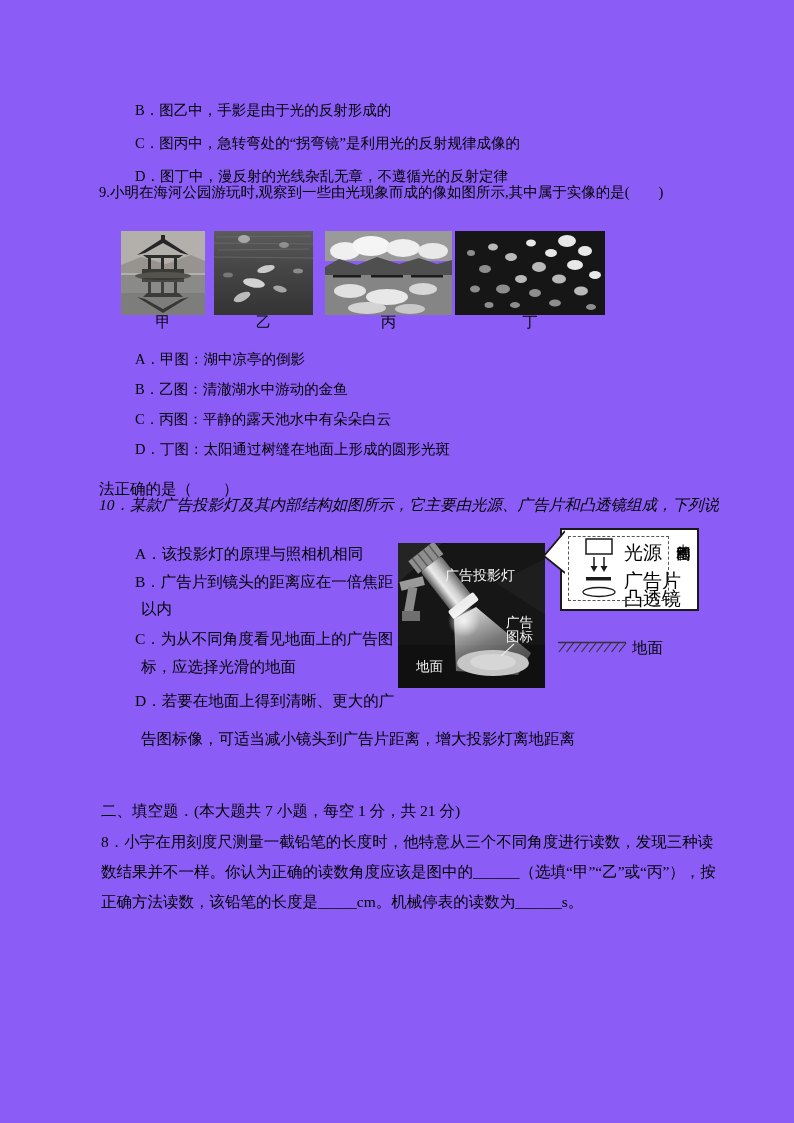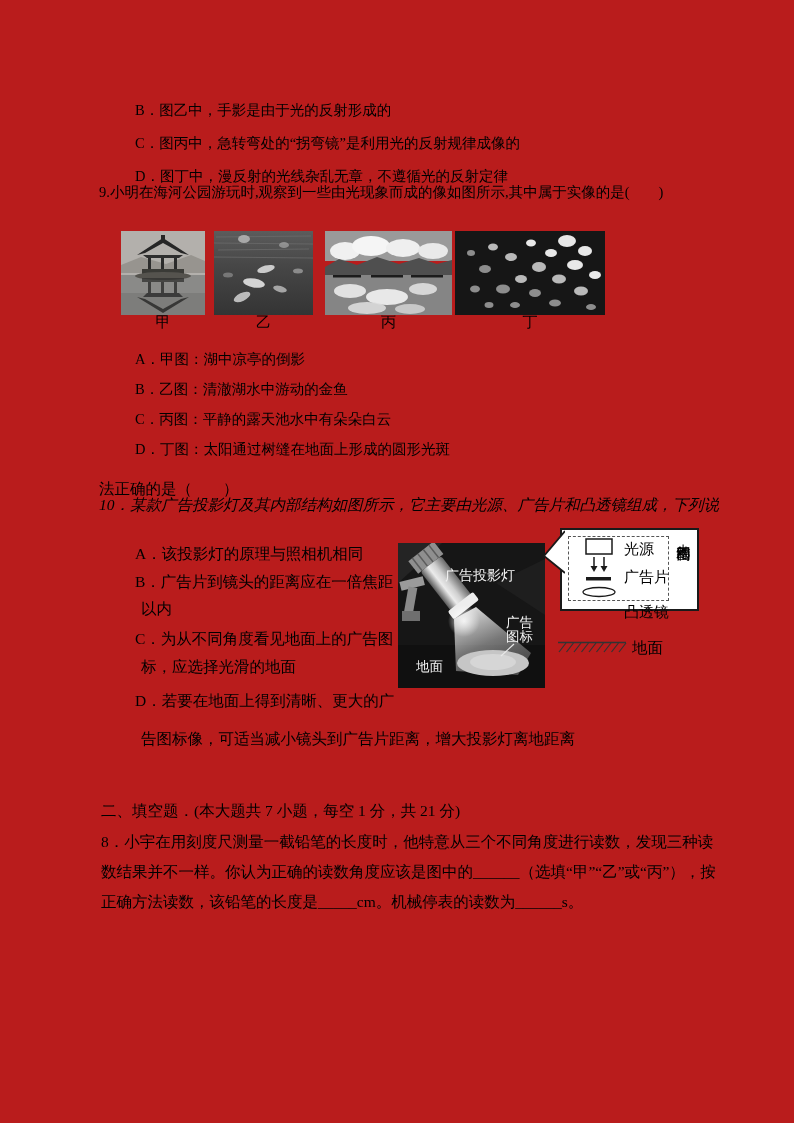--- a/index.html
+++ b/index.html
@@ -1,39 +1,39 @@
 <!DOCTYPE html>
 <html><head>
 <meta charset="utf-8">
 <style>
   html,body{margin:0;padding:0;background:#e8e8e8;}
   .page{
     position:relative;
     width:794px;height:1123px;
-    background:#b91c1c;
+    background:#8b5cf6;
     font-family:"Liberation Serif","DejaVu Serif",serif;
     color:#000;
     overflow:hidden;
     margin:0 auto;
   }
   .line{position:absolute;white-space:pre;line-height:20px;}
   .sm{font-size:14.5px;}
   .lg{font-size:15.5px;}
   .img-label{position:absolute;top:313px;text-align:center;font-size:15px;}
   .photo-frame{position:absolute;top:231px;height:84px;}
   .photo-frame svg{display:block;}
   .callout-box{
     position:absolute;left:560px;top:528px;width:139px;height:83px;
     background:#fff;border:2px solid #1a1a1a;box-sizing:border-box;z-index:2;
   }
   .callout-dashed{
     position:absolute;left:6px;top:6px;width:101px;height:65px;
     border:1px dashed #555;box-sizing:border-box;
   }
-  .struct-label{position:absolute;font-size:15px;white-space:pre;}
+  .struct-label{position:absolute;font-size:19px;white-space:pre;}
   .vertical-title{
     position:absolute;left:110px;top:3px;height:74px;
     writing-mode:vertical-rl;text-orientation:upright;
     font-size:14px;letter-spacing:1px;line-height:22px;
   }
   .tri{position:absolute;left:543px;top:529px;z-index:3;}
   .ground-sym{position:absolute;left:556px;top:640px;}
 </style>
 </head>
 <body>
@@ -227,21 +227,21 @@
       <rect x="16" y="2" width="26" height="15" fill="#ffffff" stroke="#1a1a1a" stroke-width="1.5"></rect>
       <line x1="24" y1="20" x2="24" y2="30" stroke="#1a1a1a" stroke-width="1.5"></line>
       <polygon points="24,35 20.5,29 27.5,29" fill="#1a1a1a"></polygon>
       <line x1="34" y1="20" x2="34" y2="30" stroke="#1a1a1a" stroke-width="1.5"></line>
       <polygon points="34,35 30.5,29 37.5,29" fill="#1a1a1a"></polygon>
       <rect x="16" y="40" width="25" height="3.5" fill="#1a1a1a"></rect>
       <ellipse cx="29" cy="55" rx="16" ry="4.5" fill="#ffffff" stroke="#1a1a1a" stroke-width="1.3"></ellipse>
     </svg>
     <span class="struct-label" style="left:62px;top:10px;">光源</span>
     <span class="struct-label" style="left:62px;top:38px;">广告片</span>
-    <span class="struct-label" style="left:62px;top:56px;margin-top:17px;">凸透镜</span>
+    <span class="struct-label" style="left:62px;top:56px;">凸透镜</span>
     <div class="vertical-title">内部结构图</div>
   </div>
 
   <svg class="ground-sym" width="74" height="14" viewBox="0 0 74 14">
     <line x1="2" y1="2.5" x2="70" y2="2.5" stroke="#333" stroke-width="1.6"></line>
     <g stroke="#333" stroke-width="1.2">
       <line x1="3" y1="12" x2="10" y2="3"></line>
         <line x1="10.5" y1="12" x2="17.5" y2="3"></line>
       <line x1="18" y1="12" x2="25" y2="3"></line>
         <line x1="25.5" y1="12" x2="32.5" y2="3"></line>

